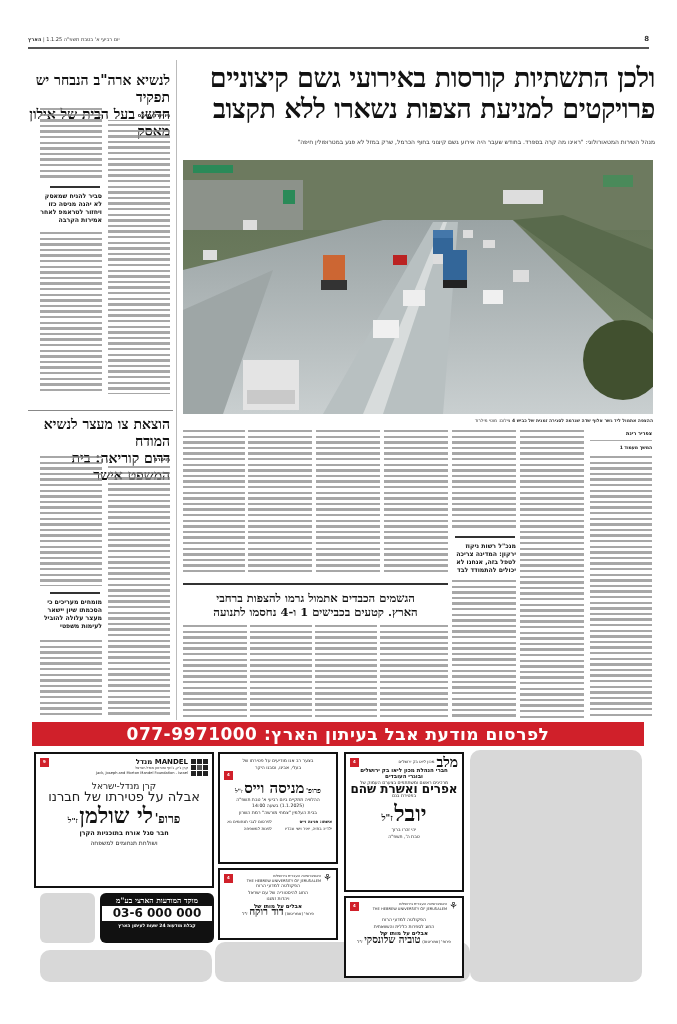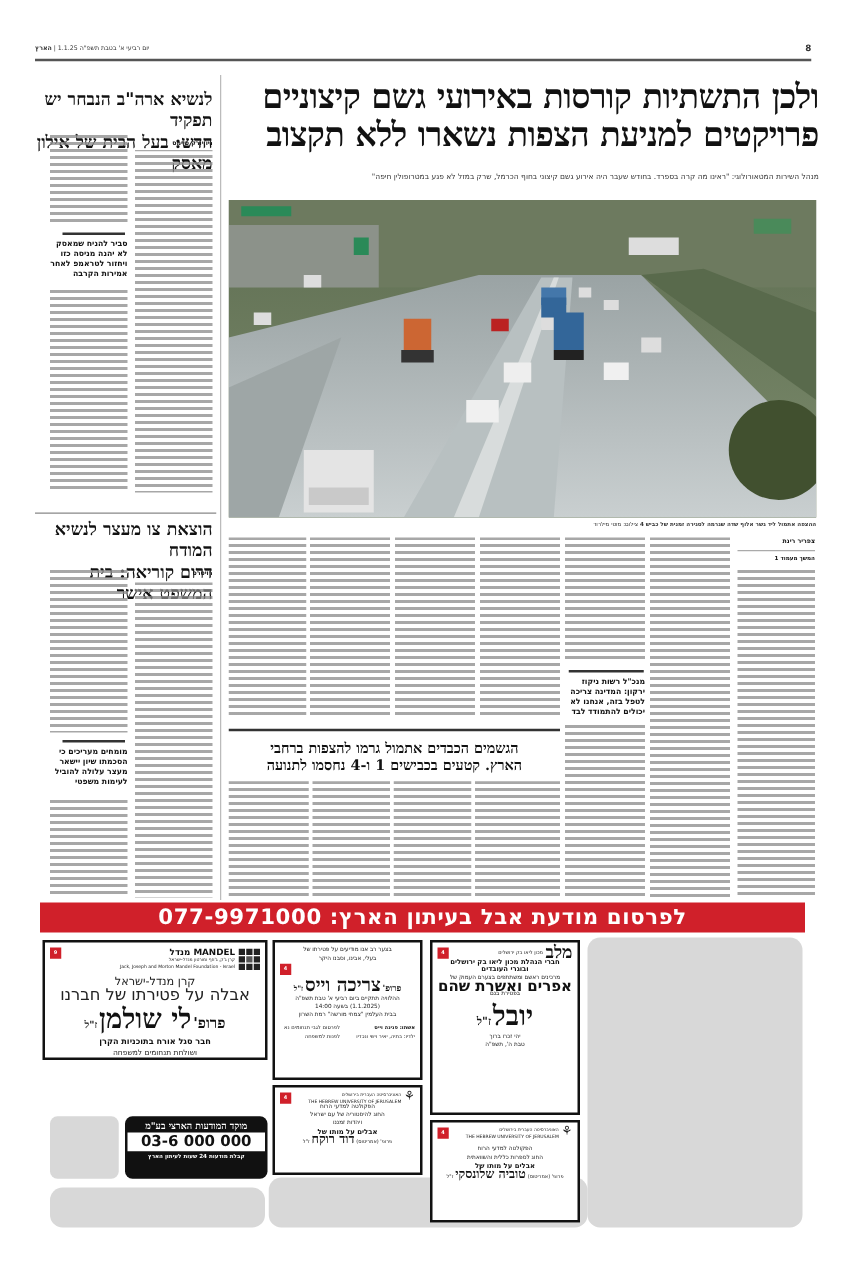--- a/index.html
+++ b/index.html
@@ -200,21 +200,21 @@
     <span style="font-size:4px;">ז"ל</span>
   </div>
 </div>
 
 <div class="abs notice" style="top:752px;left:218px;width:120px;height:112px;">
   <div>בצער רב אנו מודיעים על פטירתו של</div>
   <div>בעלי, אבינו, וסבנו היקר</div>
   <div style="text-align:left;"><span class="badge">4</span></div>
   <div>
     <span class="big" style="font-size:7px;">פרופ'</span>
-    <span class="big" style="font-size:15px;line-height:17px;">צריכה וייס</span>
+    <span class="big" style="font-size:15px;line-height:17px;">מניסה וייס</span>
     <span class="big" style="font-size:6px;">ז"ל</span>
   </div>
   <div>ההלוויה תתקיים ביום רביעי א' טבת תשפ"ה</div>
   <div>(1.1.2025) בשעה 14:00</div>
   <div>בבית העלמין "צמחי מורשה" רמת השרון</div>
   <div style="display:flex;justify-content:space-between;margin-top:3px;font-size:4.2px;">
     <span style="text-align:right;">
       <span class="bold" style="display:block;">אשתו: פנינה וייס</span>
       <span style="display:block;">ילדיו: בתיה, יאיר וישי ונכדיו</span>
     </span>
@@ -237,21 +237,21 @@
   <div>החוג להיסטוריה של עם ישראל</div>
   <div>ויהדות זמננו</div>
   <div class="bold" style="font-size:5.5px;">אבלים על מותו של</div>
   <div>
     <span style="font-size:4px;">פרופ' (אמריטוס)</span>
     <span class="big" style="font-size:10px;">דוד רוקח</span>
     <span style="font-size:4px;">ז"ל</span>
   </div>
 </div>
 
-<div class="abs notice" style="top:752px;left:34px;width:180px;height:96px;">
+<div class="abs notice" style="top:752px;left:34px;width:180px;height:136px;">
   <div style="display:flex;justify-content:space-between;align-items:flex-start;">
     <span style="display:flex;align-items:center;gap:3px;">
       <span style="display:grid;grid-template-columns:repeat(3,5px);gap:1px;">
         <i style="width:5px;height:5px;background:#222;"></i>
           <i style="width:5px;height:5px;background:#222;"></i>
           <i style="width:5px;height:5px;background:#222;"></i>
         <i style="width:5px;height:5px;background:#222;"></i>
           <i style="width:5px;height:5px;background:#555;"></i>
           <i style="width:5px;height:5px;background:#222;"></i>
         <i style="width:5px;height:5px;background:#222;"></i>

